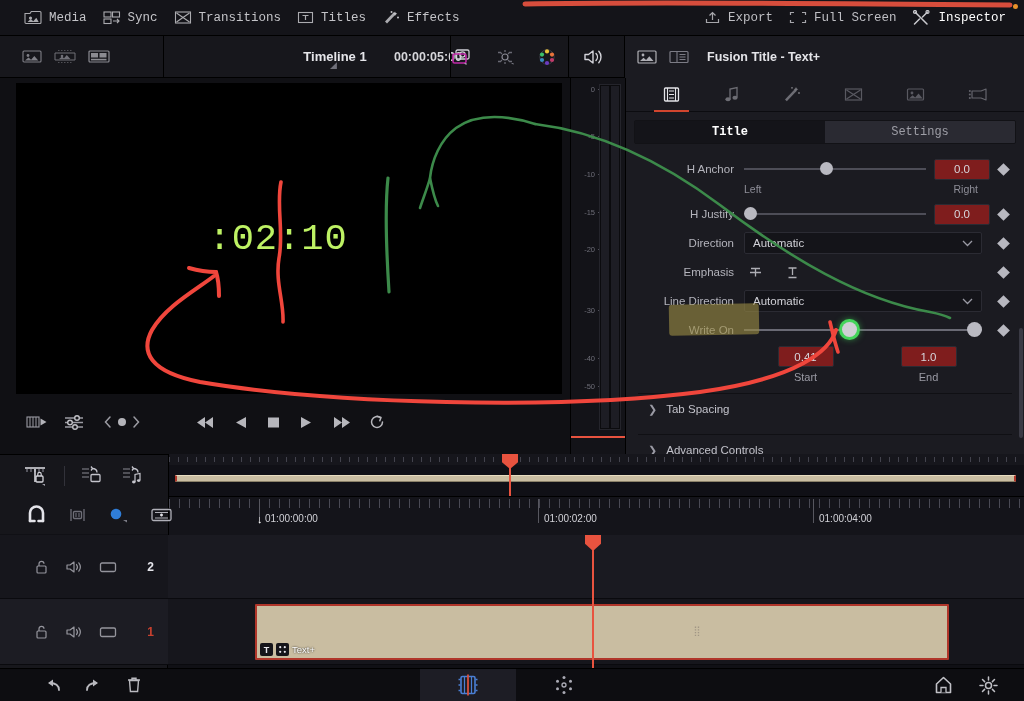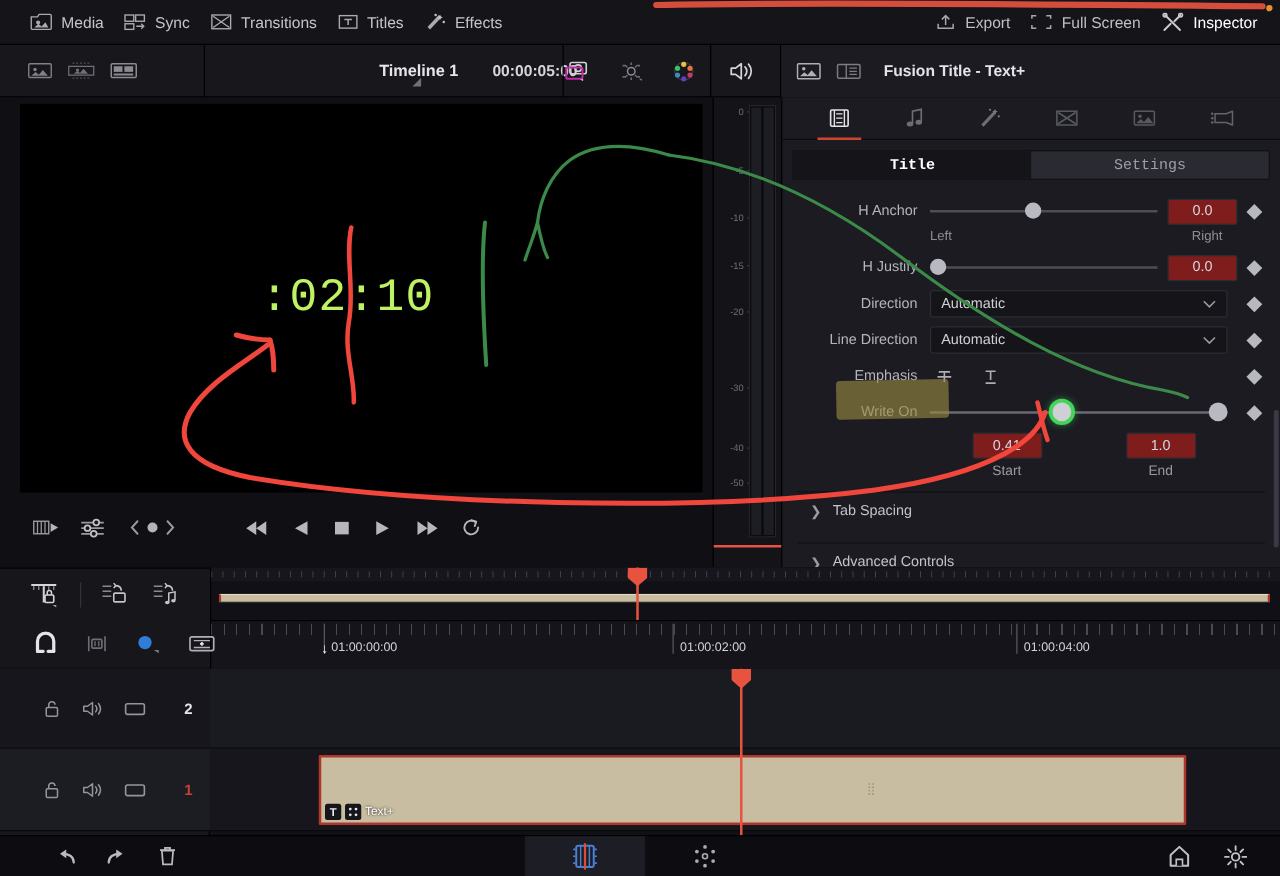--- a/index.html
+++ b/index.html
@@ -12,21 +12,21 @@
   .app{ position:absolute; inset:0; background:#101014; }
 
   
   .topbar{
     position:absolute; left:0; top:0; width:1024px; height:36px;
     background:#141419; display:flex; align-items:center;
     border-bottom:1px solid #000;
   }
   .tb-left{ display:flex; align-items:center; gap:16px; margin-left:24px; }
   .tb-item{ display:flex; align-items:center; gap:7px; cursor:pointer; }
-  .tb-item span.lbl{ font-size:12.5px; color:#c4c4c8; }
+  .tb-item span.lbl{ font-size:12.5px; color:#c4c4c8;font-family:Liberation Mono, monospace; }
   .tb-center{ position:absolute; left:0; right:0; text-align:center; pointer-events:none; }
   .tb-center .proj{ font-size:13px; font-weight:bold; color:#e8e8ec; }
   .tb-center .sep{ color:#4a4a52; margin:0 7px; }
   .tb-center .edited{ font-size:12px; color:#7a7a82; }
   .tb-right{ position:absolute; right:18px; display:flex; align-items:center; gap:16px; }
   .tb-right .tb-item span.lbl{ color:#bfbfc4; }
   .tb-right .tb-item.active span.lbl{ color:#ffffff; }
   .dot-orange{ position:absolute; right:6px; top:4px; width:5px; height:5px; border-radius:50%; background:#e8912a; }
 
   svg{ display:block; }
@@ -647,48 +647,48 @@
                 </svg>
             </span>
           </div>
         </div>
         <div class="dia">
             <span class="diamond"></span>
           </div>
       </div>
 
       <div class="row">
-        <div class="lab">Line Direction</div>
-        <div class="ctl">
-          <div class="dd">
-            <span>Automatic</span>
-            <span class="cv">
-              <svg width="11" height="7" viewBox="0 0 11 7">
-                  <path d="M1 1l4.5 4.5L10 1" fill="none" stroke="#9a9aa4" stroke-width="1.3"></path>
-                </svg>
-            </span>
-          </div>
-        </div>
-        <div class="dia">
-            <span class="diamond"></span>
-          </div>
-      </div>
-
-      <div class="row">
         <div class="lab">Emphasis</div>
         <div class="ctl">
           <div class="emph">
             <span class="e">
               <svg width="15" height="15" viewBox="0 0 15 15">
                   <path d="M3 3.5h9M7.5 3.5v8M2 7.5h11" stroke="#c8c8ce" stroke-width="1.3"></path>
                 </svg>
             </span>
             <span class="e">
               <svg width="15" height="15" viewBox="0 0 15 15">
                   <path d="M3.5 3h8M7.5 3v7M3.5 12.5h8" stroke="#c8c8ce" stroke-width="1.3"></path>
+                </svg>
+            </span>
+          </div>
+        </div>
+        <div class="dia">
+            <span class="diamond"></span>
+          </div>
+      </div>
+
+      <div class="row">
+        <div class="lab">Line Direction</div>
+        <div class="ctl">
+          <div class="dd">
+            <span>Automatic</span>
+            <span class="cv">
+              <svg width="11" height="7" viewBox="0 0 11 7">
+                  <path d="M1 1l4.5 4.5L10 1" fill="none" stroke="#9a9aa4" stroke-width="1.3"></path>
                 </svg>
             </span>
           </div>
         </div>
         <div class="dia">
             <span class="diamond"></span>
           </div>
       </div>
 
       <div class="row">

